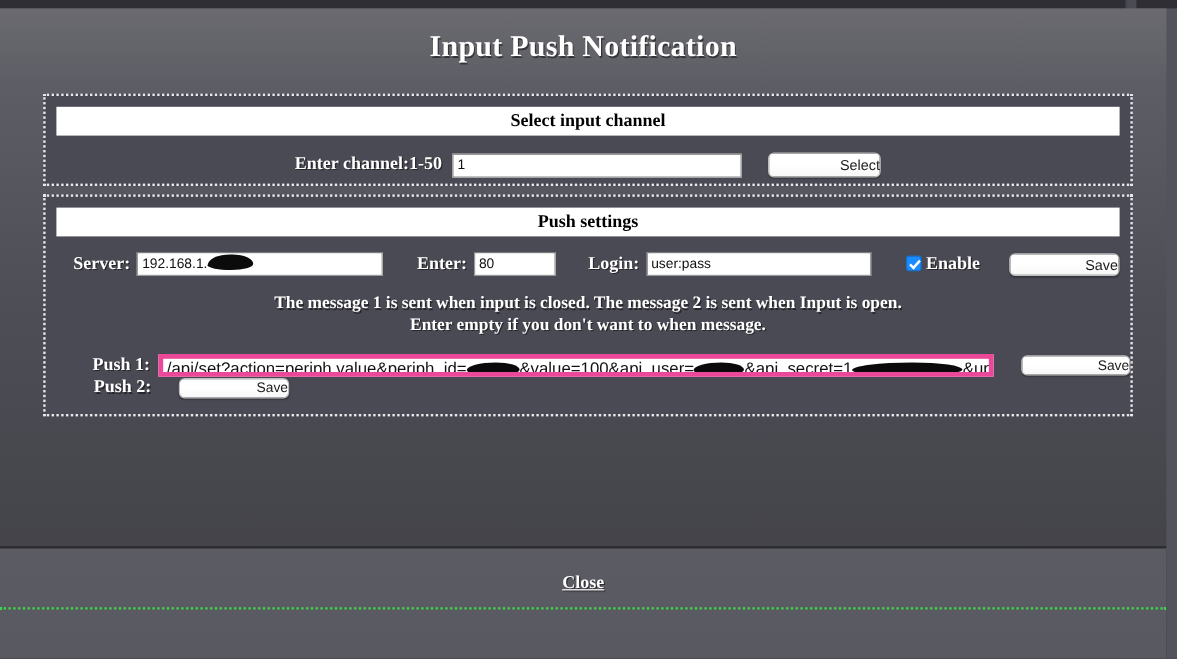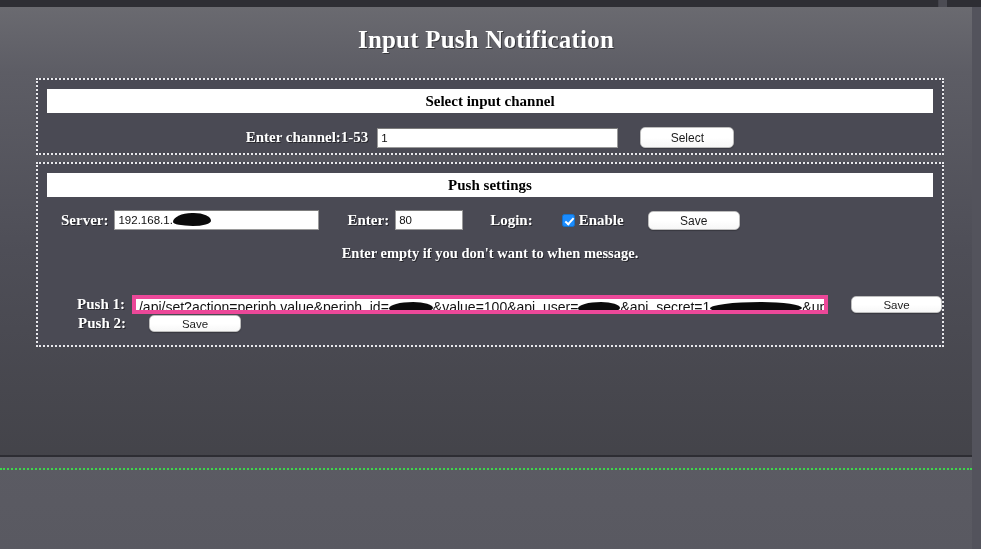--- a/index.html
+++ b/index.html
@@ -128,21 +128,21 @@
   
   .btn {
     display: inline-block;
     background: linear-gradient(to bottom, #ffffff 0%, #ffffff 50%, #f7f7f7 100%);
     border: 1px solid #bdbdbd;
     border-radius: 5px;
     box-shadow: 0 1px 1px rgba(0,0,0,.25);
     color: #1c1c1c;
     font-family: "Liberation Sans", "DejaVu Sans", sans-serif;
     font-size: 12px;
-    text-align: center;
+    text-align: right;
     cursor: default;
     padding: 0;
   }
   .btn-select { width: 94px; height: 21px; line-height: 20px; }
   .btn-save   { width: 92px; height: 19px; line-height: 18px; }
   .btn-save-small { width: 92px; height: 17px; line-height: 16px; font-size: 11.5px; }
 
   
   .chk {
     width: 13px; height: 13px;
@@ -237,21 +237,21 @@
   <div class="topbar"></div>
   <div class="rightbar"></div>
 
   <div class="viewport">
 
     <h1 class="page-title">Input Push Notification</h1>
 
     <div class="panel" id="panel-channel">
       <div class="panel-head">Select input channel</div>
       <div class="row" style="margin-top:14px;">
-        <span class="lbl">Enter channel:1-53</span>
+        <span class="lbl">Enter channel:1-50</span>
         <div class="inp" style="width:241px; margin-left:9px;">
           <span>1</span>
         </div>
         <div class="btn btn-select" style="margin-left:22px;">Select</div>
       </div>
     </div>
 
     <div class="panel" id="panel-push">
       <div class="panel-head">Push settings</div>
 
@@ -260,29 +260,33 @@
         <div class="inp" style="width:205px; margin-left:6px;">
           <span>192.168.1.</span><span class="redact blob" style="width:38px;height:13px;"></span>
         </div>
 
         <span class="lbl" style="margin-left:28px;">Enter:</span>
         <div class="inp" style="width:68px; margin-left:6px;">
           <span>80</span>
         </div>
 
         <span class="lbl" style="margin-left:27px;">Login:</span>
+        <div class="inp" style="width:187px; margin-left:6px;">
+          <span>user:pass</span>
+        </div>
 
         <span style="margin-left:29px;">
           <span class="chk"></span><span class="lbl">Enable</span>
         </span>
 
         <div class="btn btn-save" style="margin-left:24px;">Save</div>
       </div>
 
       <div class="msg">
+        <div>The message 1 is sent when input is closed. The message 2 is sent when Input is open.</div>
         <div>Enter empty if you don't want to when message.</div>
       </div>
 
       <div id="push-rows">
 
         <div class="push-row">
           <span class="lbl" style="width:88px; text-align:right;">Push 1:</span>
           <div class="inp inp-url" style="width:704px; margin-left:7px;">
             <span>/api/set?action=periph.value&amp;periph_id=</span><span class="redact" style="width:44px;"></span><span>&amp;value=100&amp;api_user=</span><span class="redact" style="width:42px;"></span><span>&amp;api_secret=1</span><span class="redact" style="width:92px;"></span><span>&amp;update_only=1</span>
           </div>
@@ -291,17 +295,18 @@
 
         <div class="push-row">
           <span class="lbl" style="width:88px; text-align:right;">Push 2:</span>
           <div class="btn btn-save-small" style="margin-left:23px;">Save</div>
         </div>
 
       </div>
     </div>
 
     <div class="footer">
+      <a class="close-link">Close</a>
       <div class="divider" style="border-top-color: rgb(60, 217, 74);"></div>
     </div>
 
   </div>
 </div>
 
 </body></html>

